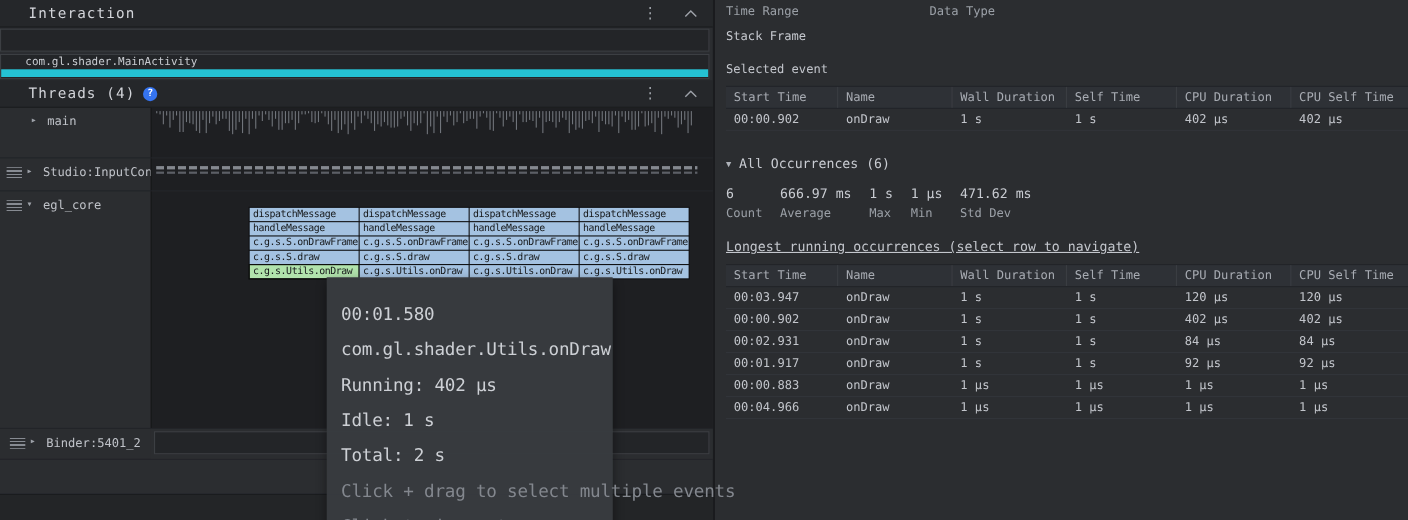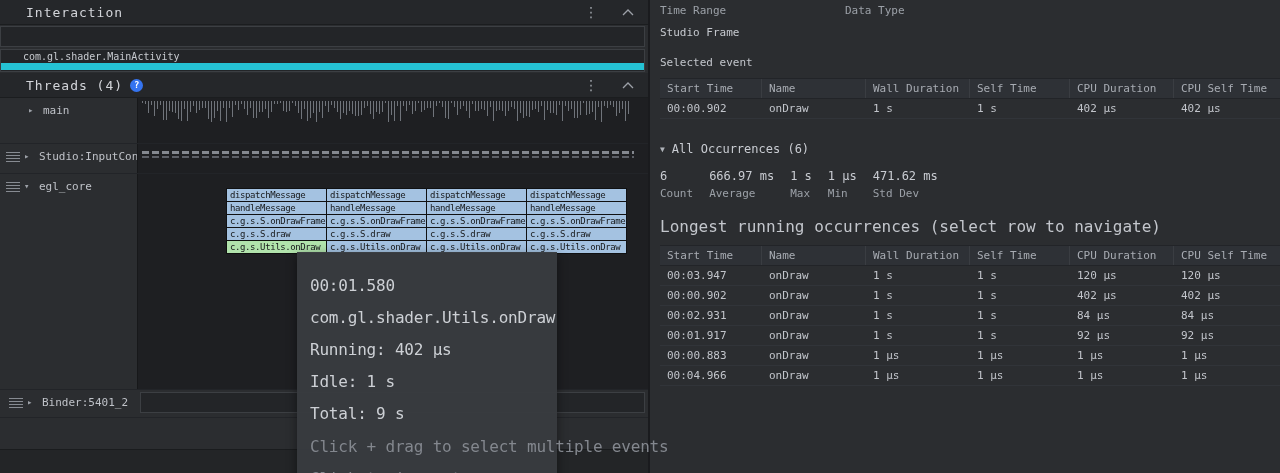--- a/index.html
+++ b/index.html
@@ -82,21 +82,21 @@
   .th:last-child { border-right:none; }
   .trow { border-bottom:1px solid #313439; cursor:pointer; }
   .td { padding:3px 4px 3px 7px; color:#c2c5cb; white-space:nowrap; overflow:hidden; }
 
   .occ-header { margin-top:23px; display:flex; align-items:center; gap:7px;
     color:#c9ccd2; font-size:12px; cursor:pointer; }
   .occ-tri { font-size:8px; color:#aeb2b9; }
   .stats { display:flex; gap:16px; margin-top:13px; }
   .stat-v { font-size:12px; color:#c9ccd2; }
   .stat-l { margin-top:4px; color:#9ba0a7; }
-  .longest-label { margin-top:17px; color:#c3c6cc; font-size:16px; }
+  .longest-label { margin-top:17px; color:#c3c6cc; font-size:12px;text-decoration:underline; }
 </style>
 </head>
 <body>
 
 <div class="app">
 
   <div class="left">
 
     <div class="section-header">
       <span class="section-title">Interaction</span>
@@ -363,34 +363,34 @@
       <div class="t-content" style="background:#2b2d30;border-left:none">
         <div class="inset-box"></div>
       </div>
     </div>
 
     <div class="tooltip">
       <div class="tip-line">00:01.580</div>
       <div class="tip-line">com.gl.shader.Utils.onDraw</div>
       <div class="tip-line">Running: 402 µs</div>
       <div class="tip-line">Idle: 1 s</div>
-      <div class="tip-line" style="margin-bottom:0">Total: 9 s</div>
+      <div class="tip-line" style="margin-bottom:0">Total: 2 s</div>
       <div class="tip-hint">Click + drag to select multiple events</div>
       <div class="tip-hint">Click to inspect</div>
     </div>
 
     <div class="left-footer"></div>
   </div>
 
   <div class="right">
 
     <div class="kv-grid">
       <span class="kv-label">Time Range</span>
       <span class="kv-label">Data Type</span>
-      <span class="kv-value">Studio Frame</span>
+      <span class="kv-value">Stack Frame</span>
     </div>
 
     <div class="section-label">Selected event</div>
 
     <div class="ptable" id="selected-table">
         <div class="thead">
           <div class="th">Start Time</div>
           <div class="th">Name</div>
           <div class="th">Wall Duration</div>
           <div class="th">Self Time</div>

